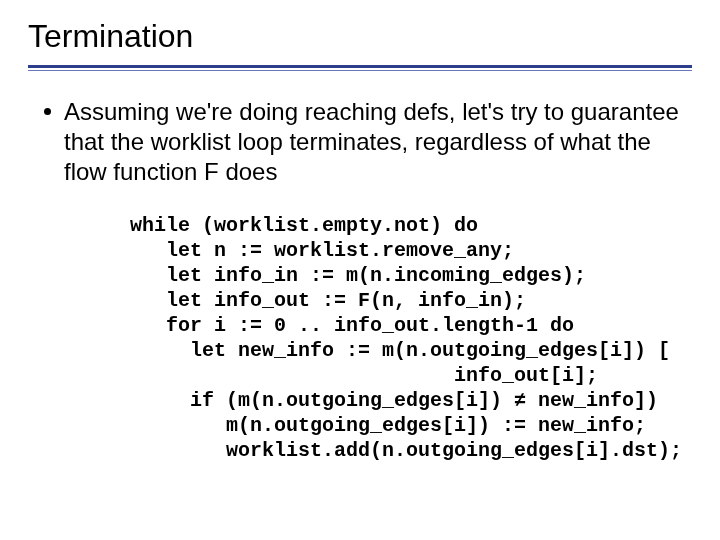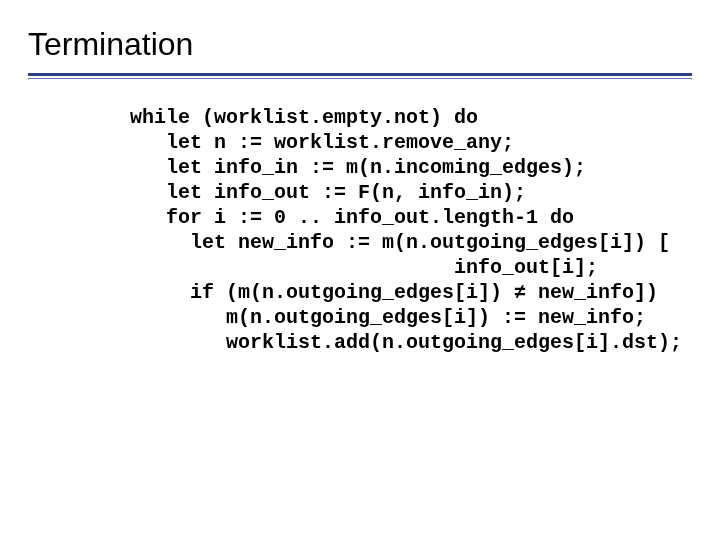--- a/index.html
+++ b/index.html
@@ -9,21 +9,21 @@
     height: 540px;
     background: #ffffff;
     font-family: Arial, Helvetica, sans-serif;
     color: #000000;
     overflow: hidden;
   }
   .slide {
     box-sizing: border-box;
     width: 720px;
     height: 540px;
-    padding: 26px 28px 28px 28px;
+    padding: 18px 28px 28px 28px;
     position: relative;
   }
   .title {
     font-size: 32px;
     font-weight: 400;
     color: #000;
     margin: 0 0 4px 0;
     padding-bottom: 6px;
   }
   .rule-wrap {
@@ -81,20 +81,24 @@
 
   <h1 class="title">Termination</h1>
 
   <div class="rule-wrap">
     <div class="rule-top"></div>
     <div class="rule-bot"></div>
   </div>
 
   <div class="body">
 
+    <div class="bullet-row">
+      <div class="bullet-dot"></div>
+      <div class="bullet-text">Assuming we're doing reaching defs, let's try to guarantee that the worklist loop terminates, regardless of what the flow function F does</div>
+    </div>
 
     <div class="code-block"><span>while (worklist.empty.not) do</span>
 <span>   let n := worklist.remove_any;</span>
 <span>   let info_in := m(n.incoming_edges);</span>
 <span>   let info_out := F(n, info_in);</span>
 <span>   for i := 0 .. info_out.length-1 do</span>
 <span>     let new_info := m(n.outgoing_edges[i]) [</span>
 <span>                           info_out[i];</span>
 <span>     if (m(n.outgoing_edges[i]) ≠ new_info])</span>
 <span>        m(n.outgoing_edges[i]) := new_info;</span>

